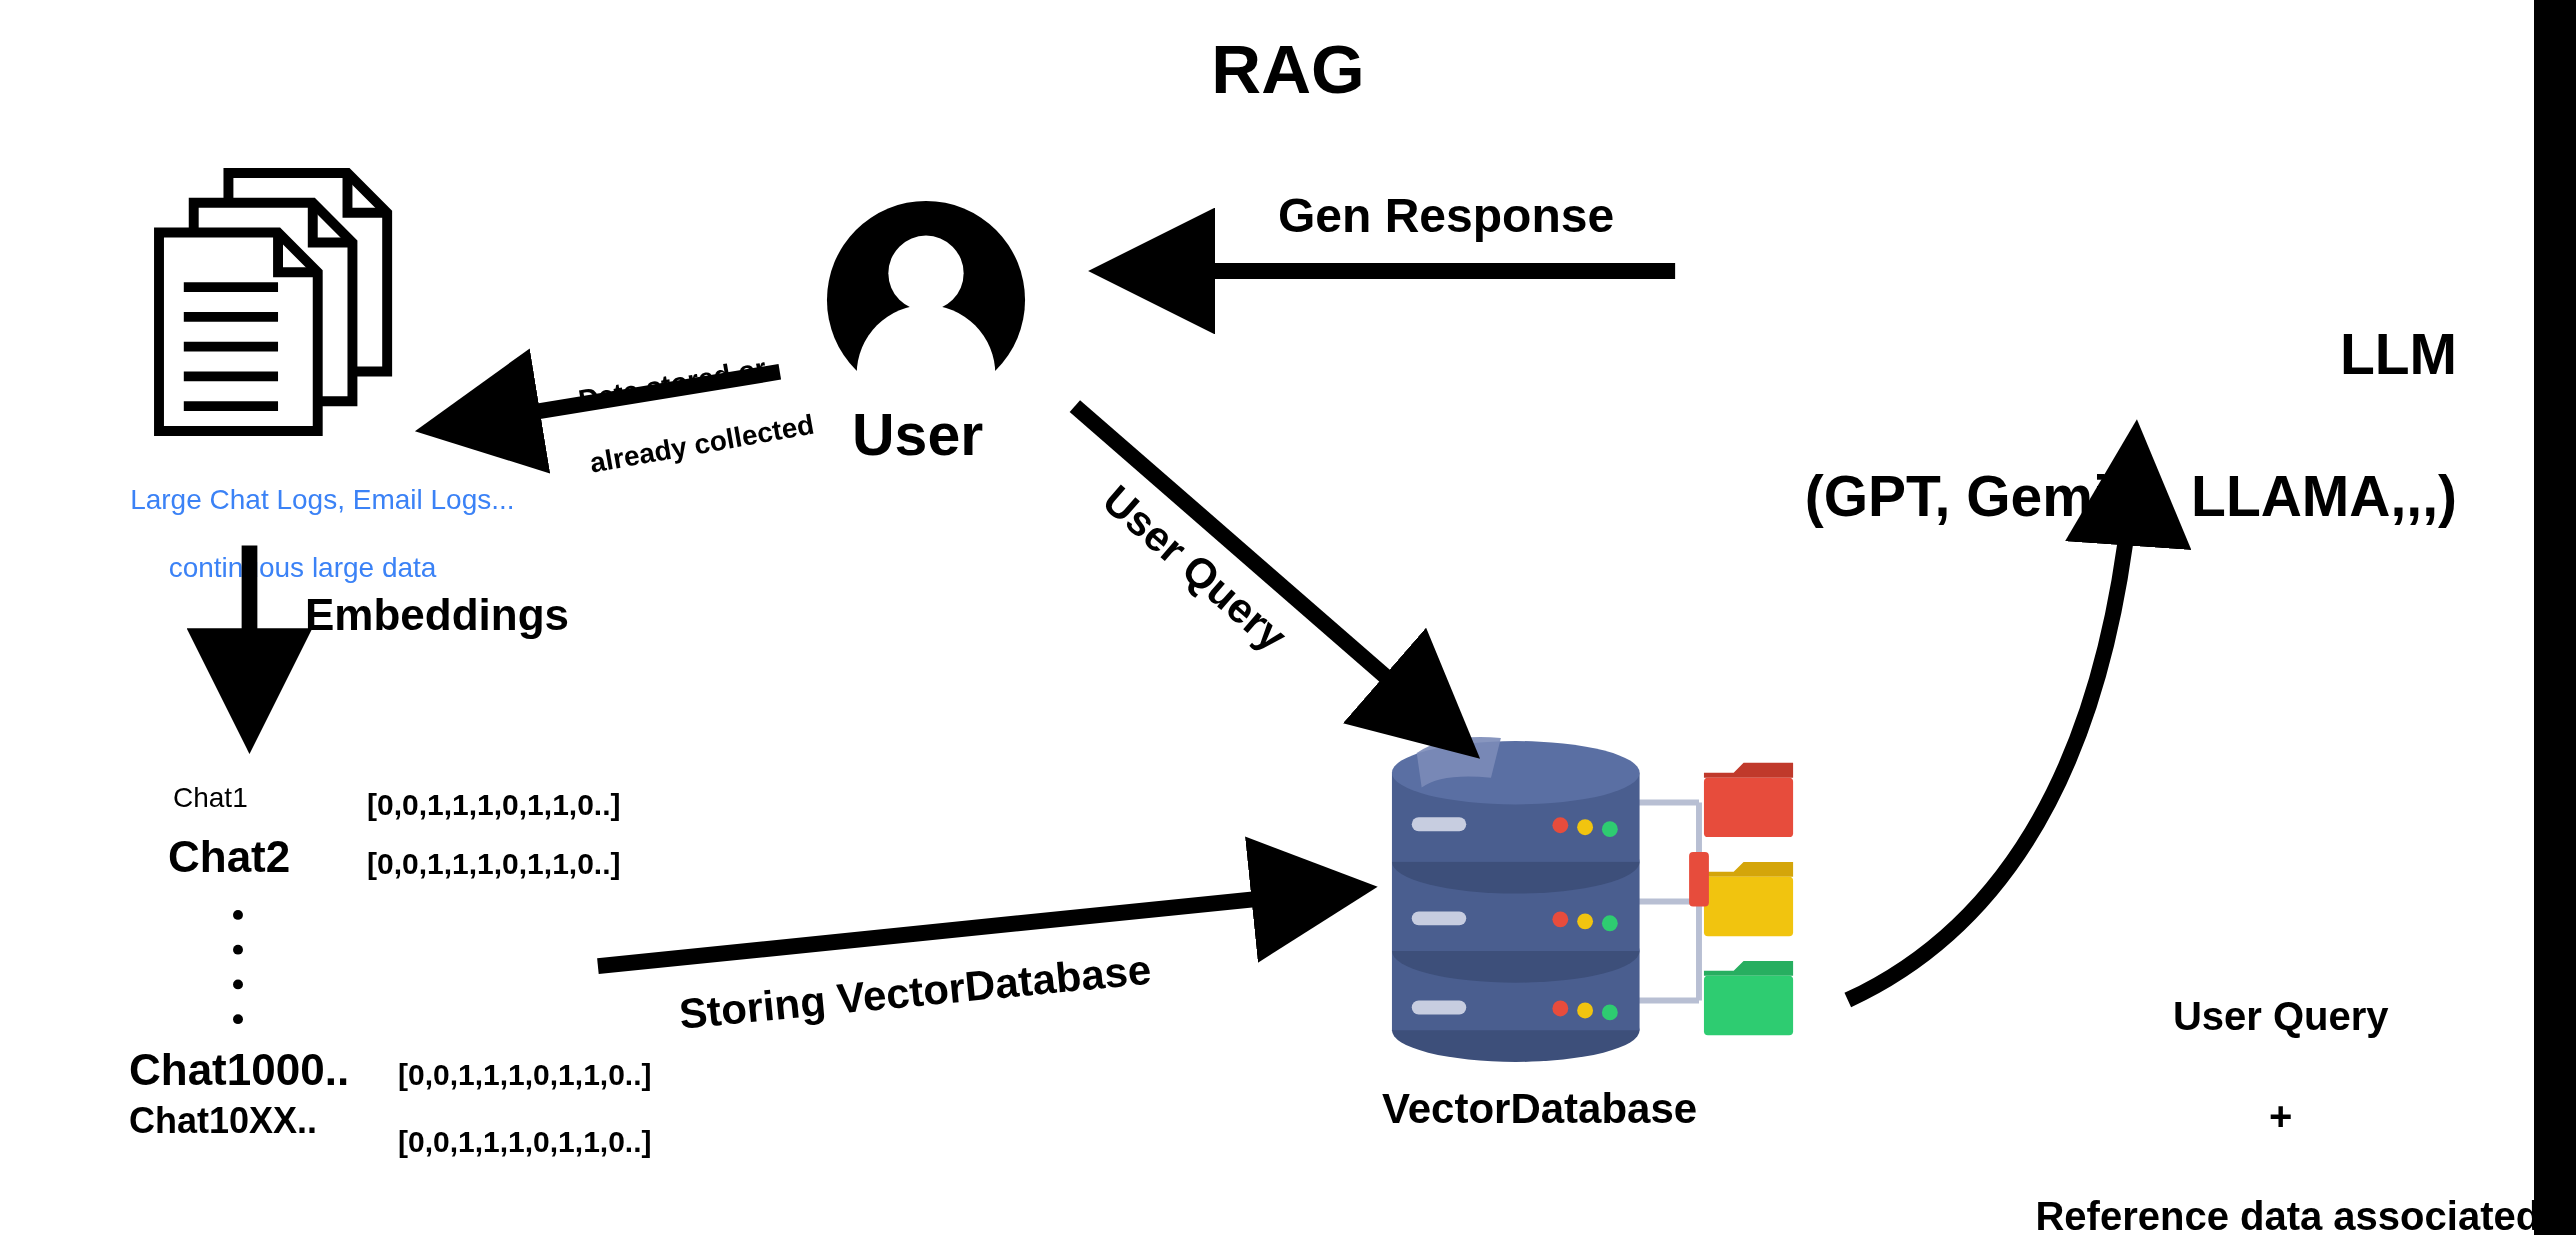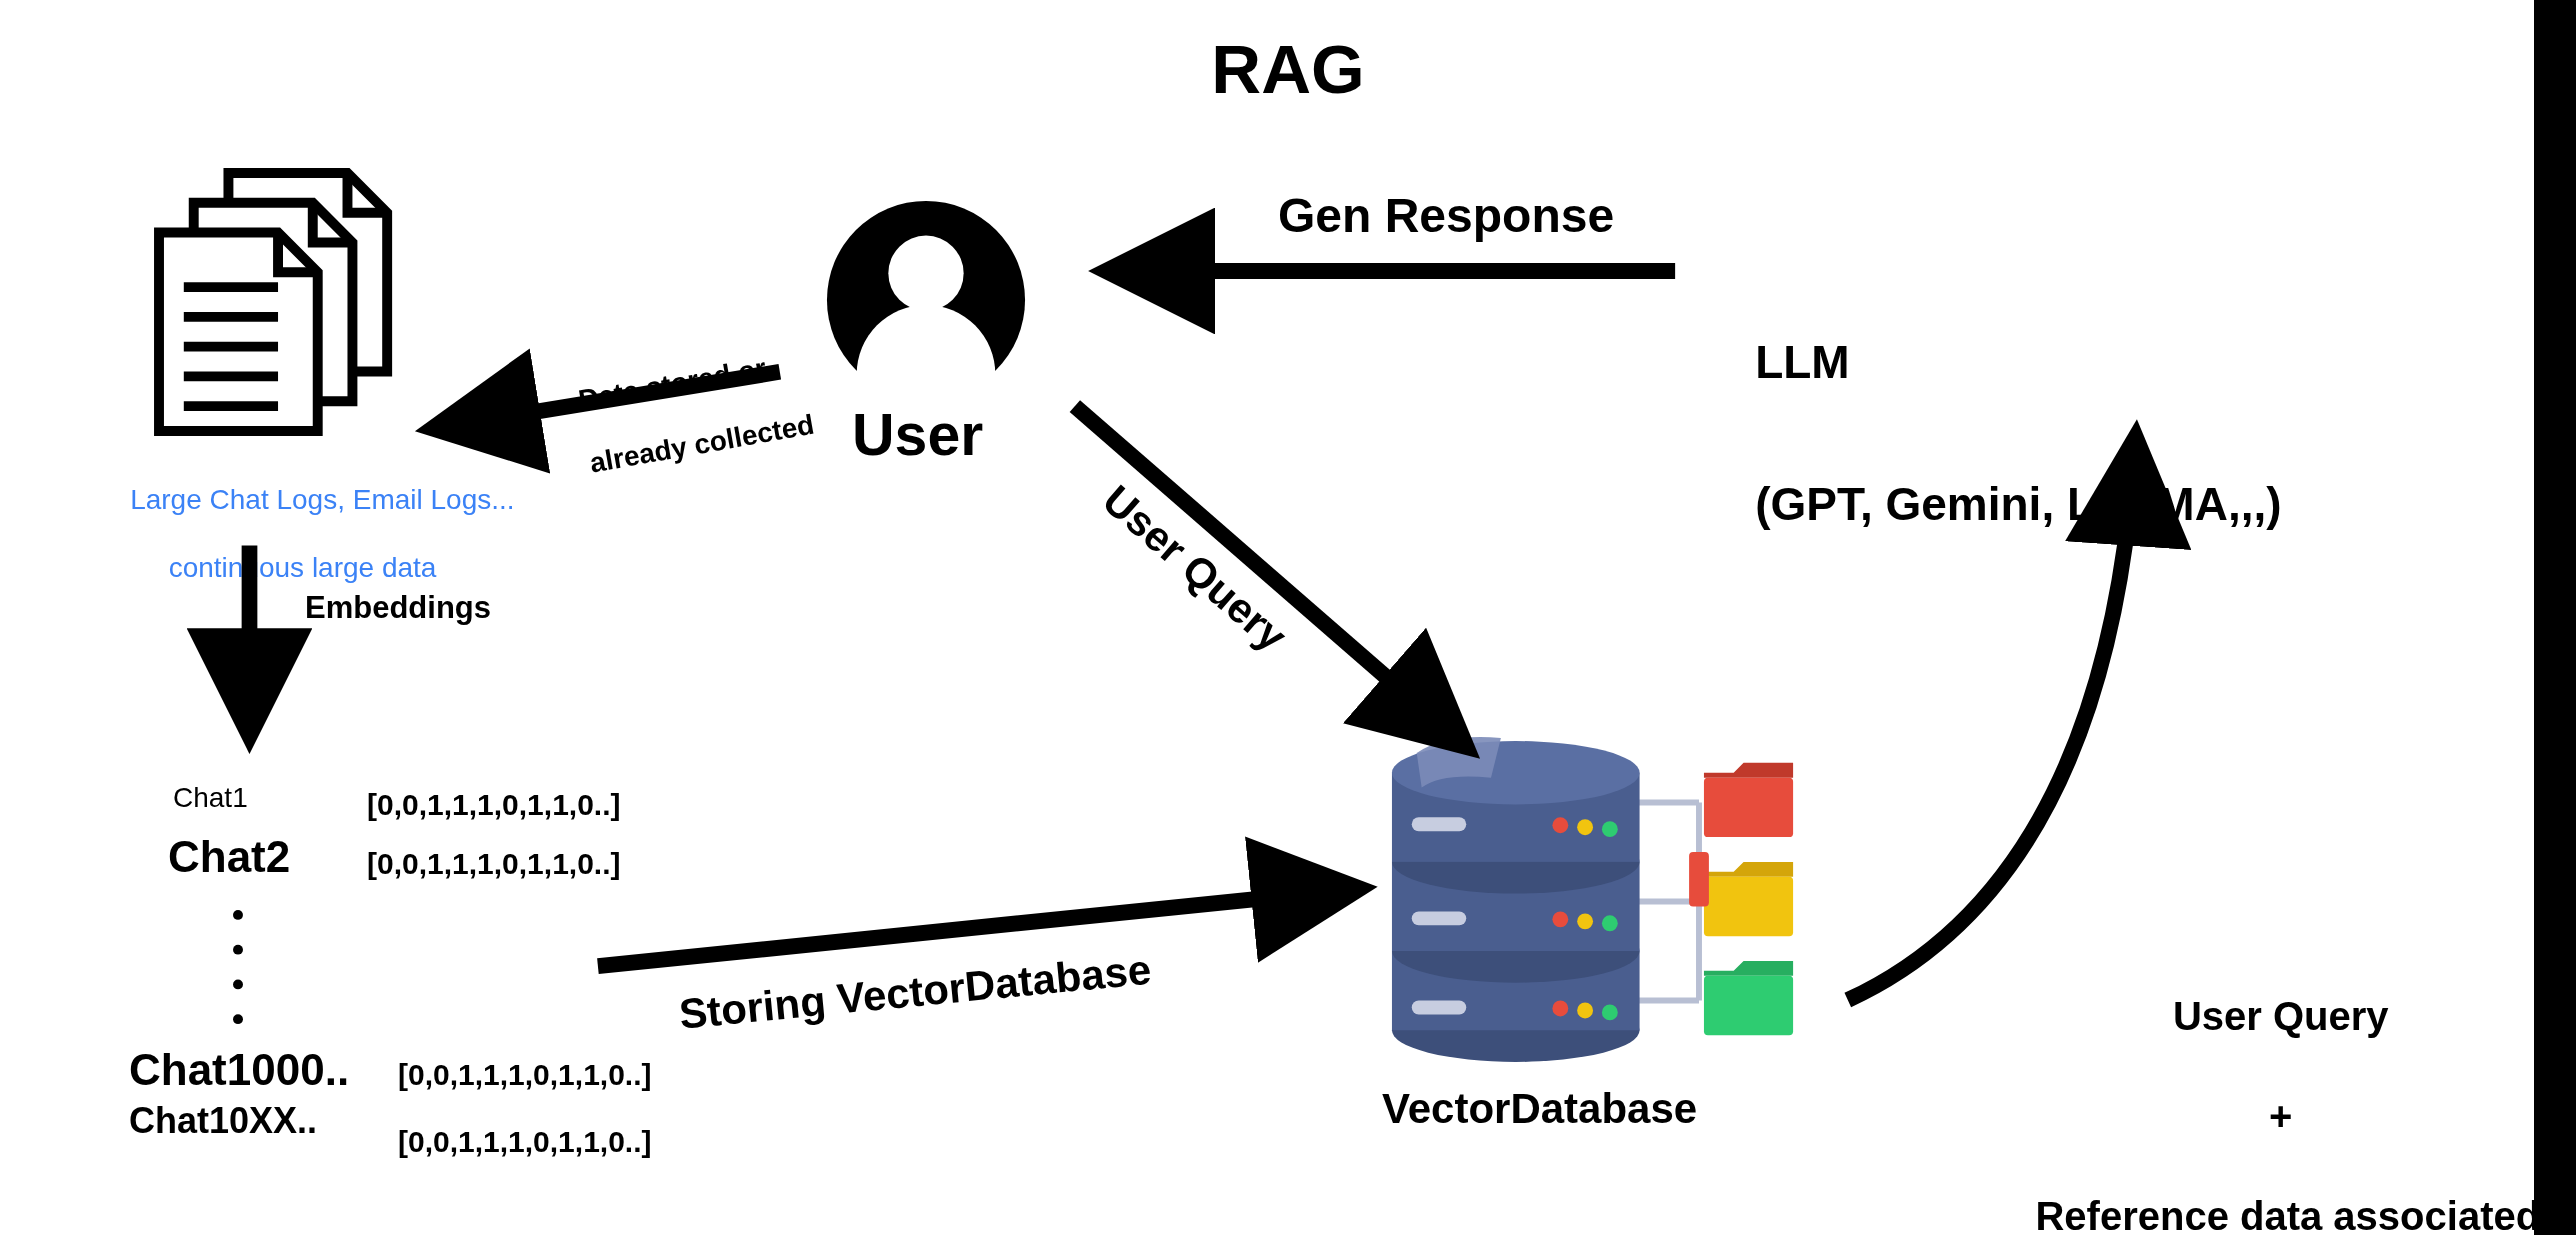--- a/index.html
+++ b/index.html
@@ -82,21 +82,21 @@
     <span>continuous large data</span>
   </div>
 
   <svg style="left:822px; top:196px;" width="208" height="208" viewBox="0 0 210 210">
     <circle cx="105" cy="105" r="100" fill="#000"></circle>
     <circle cx="105" cy="78" r="38" fill="#fff"></circle>
     <path d="M 35 180 A 70 70 0 0 1 175 180 L 175 210 L 35 210 Z" fill="#fff"></path>
   </svg>
   <div class="label" style="left:852px; top:401px; font-size:59px; font-weight:800;">User</div>
 
-  <div class="label" style="left:1704px; top:256px; width:753px; font-size:46px; font-weight:800; text-align:left; line-height:71px;">
+  <div class="label" style="left:1704px; top:248px; width:753px; font-size:57px; font-weight:800; text-align:right; line-height:71px;">
     <span>LLM</span><br>
     <span>(GPT, Gemini, LLAMA,,,)</span>
   </div>
 
   <svg style="left:1387px; top:733px;" width="416" height="337" viewBox="0 0 420 340">
 
     <line x1="240" y1="70" x2="315" y2="70" stroke="#b8bfd3" stroke-width="6"></line>
     <line x1="240" y1="170" x2="315" y2="170" stroke="#b8bfd3" stroke-width="6"></line>
     <line x1="240" y1="270" x2="315" y2="270" stroke="#b8bfd3" stroke-width="6"></line>
     <line x1="315" y1="70" x2="315" y2="270" stroke="#b8bfd3" stroke-width="6"></line>
@@ -185,21 +185,21 @@
     <line x1="355" y1="20" x2="18" y2="75" stroke="#000" stroke-width="16" marker-end="url(#ah)"></line>
   </svg>
   <div class="label" style="left:540px; top:359px; font-size:28px; font-weight:800; transform:rotate(-10deg); transform-origin:left top; line-height:32px;">
     <span>Data stored or</span><br>
     <span>already collected</span>
   </div>
 
   <svg style="left:220px; top:535px;" width="59" height="208" viewBox="0 0 60 210">
     <line x1="30" y1="10" x2="30" y2="190" stroke="#000" stroke-width="16" marker-end="url(#ah)"></line>
   </svg>
-  <div class="label" style="left:305px; top:590px; font-size:31px; font-weight:800;">Embeddings</div>
+  <div class="label" style="left:305px; top:590px; font-size:44px; font-weight:800;">Embeddings</div>
 
   <svg style="left:1060px; top:391px;" width="416" height="367" viewBox="0 0 420 370">
     <line x1="15" y1="15" x2="400" y2="350" stroke="#000" stroke-width="16" marker-end="url(#ah)"></line>
   </svg>
   <div class="label" style="left:1125px; top:476px; font-size:42px; font-weight:800; transform:rotate(41deg); transform-origin:left top;">User Query</div>
 
   <svg style="left:588px; top:872px;" width="773" height="119" viewBox="0 0 780 120">
     <line x1="10" y1="95" x2="765" y2="18" stroke="#000" stroke-width="16" marker-end="url(#ah)"></line>
   </svg>
   <div class="label" style="left:677px; top:991px; font-size:42px; font-weight:800; transform:rotate(-5.5deg); transform-origin:left top;">Storing VectorDatabase</div>

